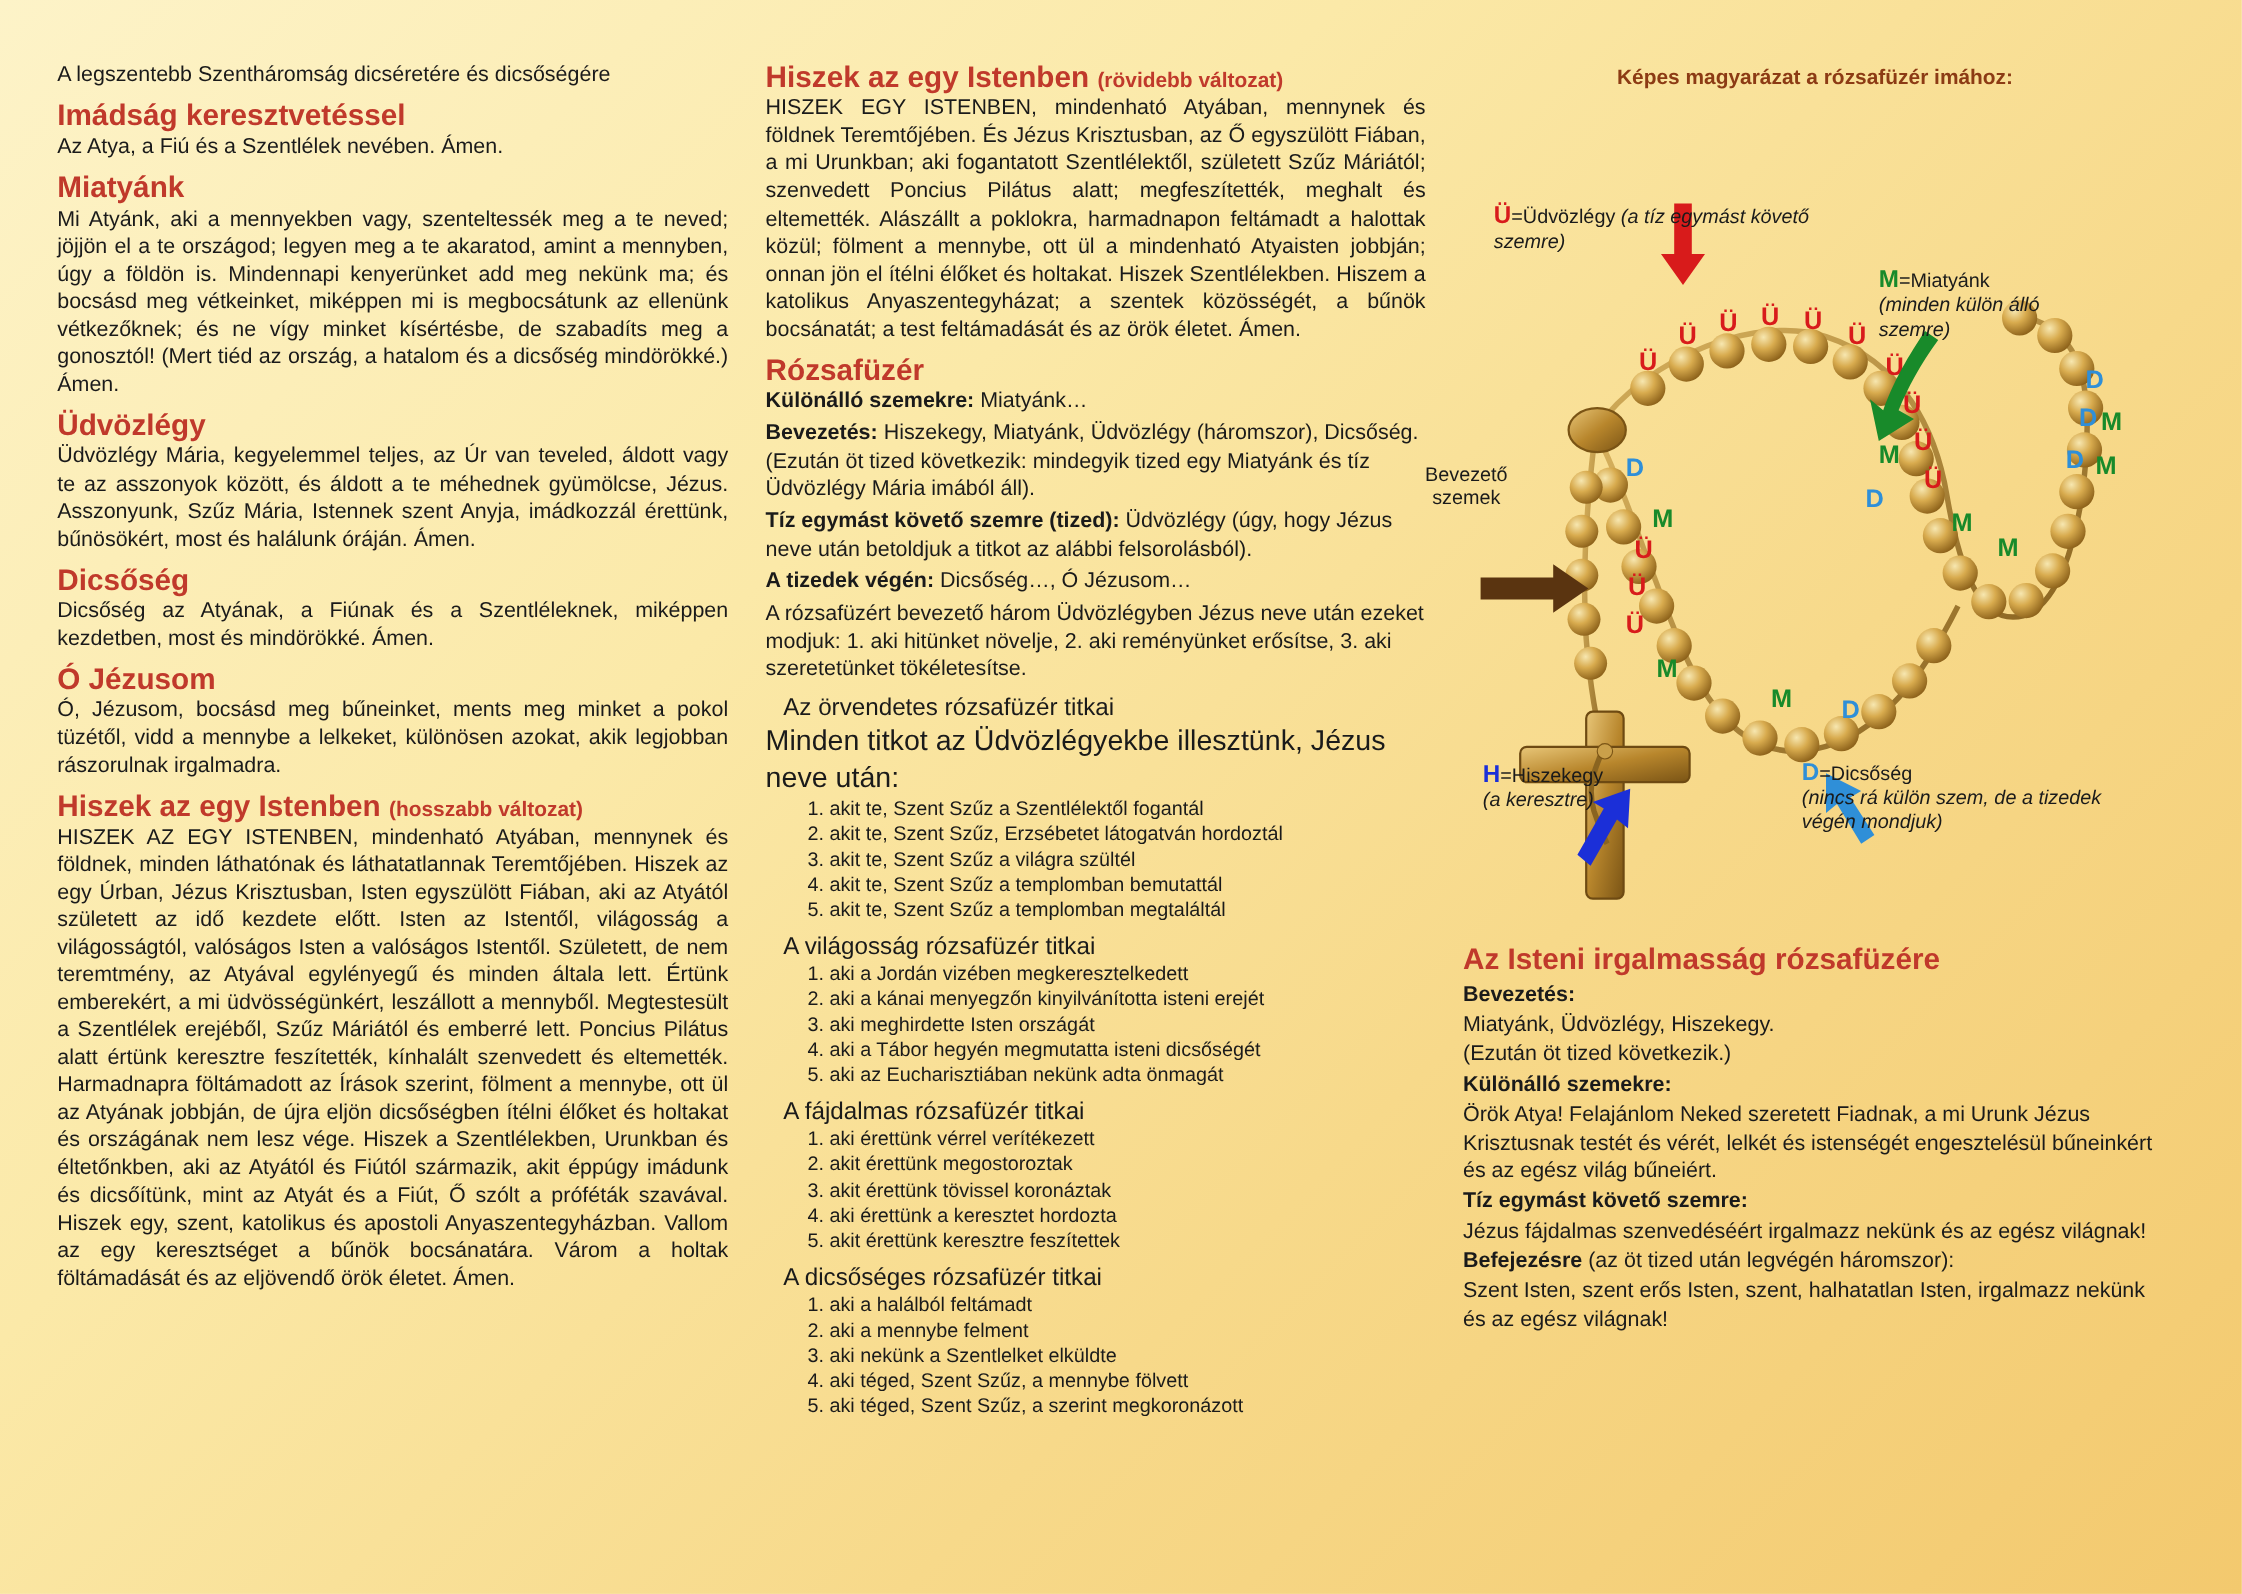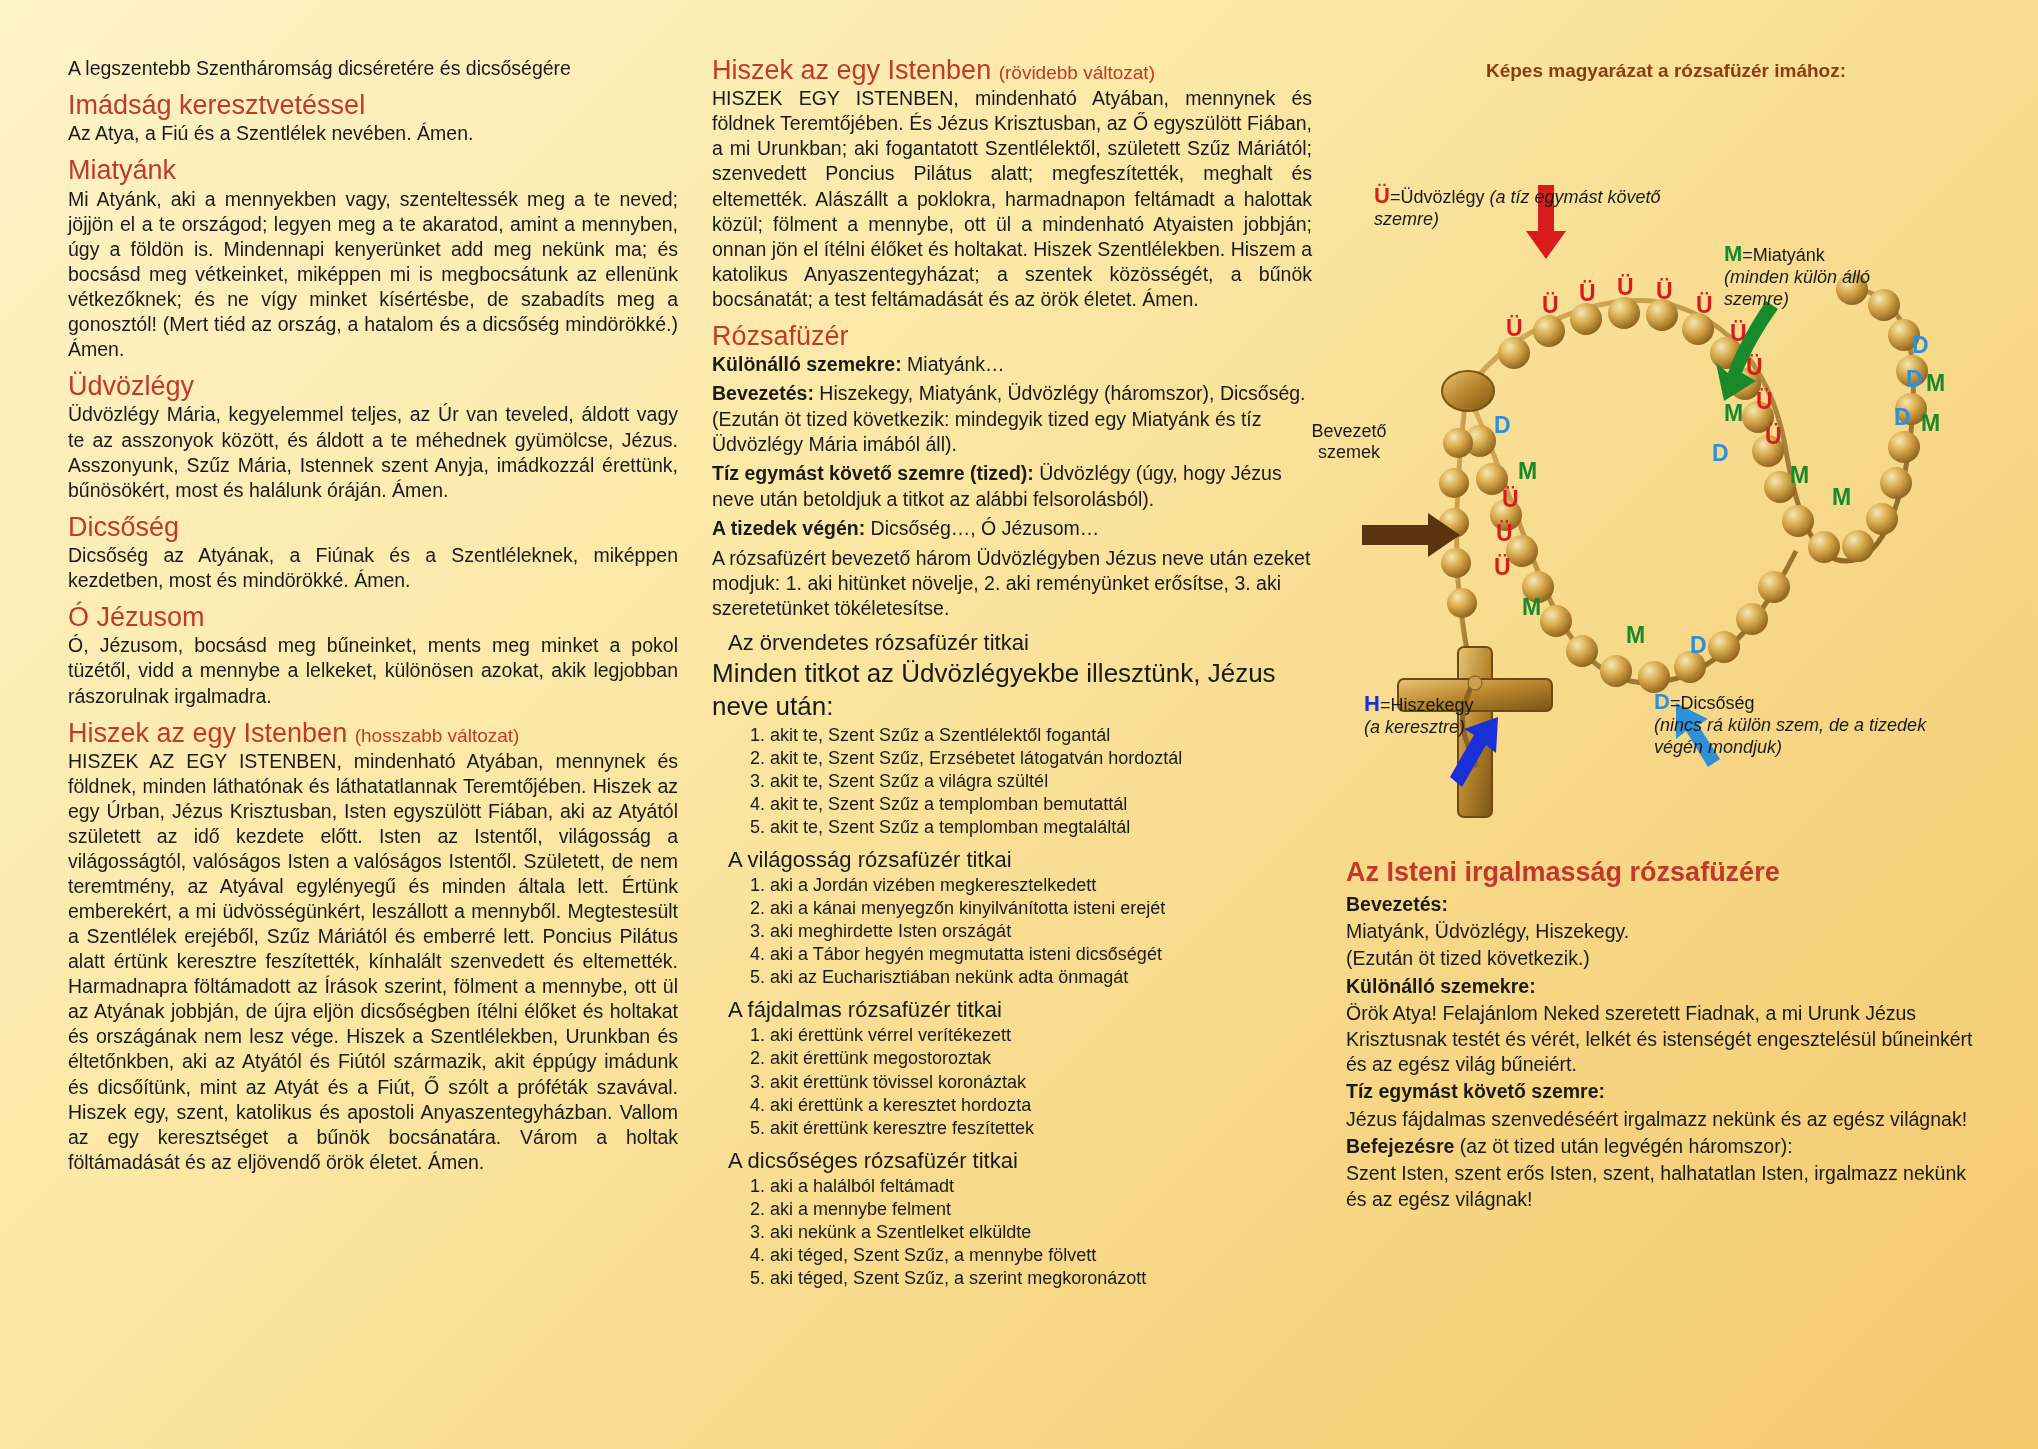--- a/index.html
+++ b/index.html
@@ -6,31 +6,31 @@
   body{
     width:2038px;height:1449px;
     background:linear-gradient(135deg,#fdf3c8 0%,#fbe9a8 35%,#f7d98a 65%,#f3c96e 100%);
     font-family:"Liberation Sans", sans-serif;
     color:#1a1a1a;
     overflow:hidden;
   }
   .page{
     position:relative;width:2038px;height:1449px;
     box-sizing:border-box;
-    padding:56px 46px 20px 68px;
+    padding:56px 46px 20px 52px;
     display:flex;
     gap:34px;
   }
   .col{box-sizing:border-box;}
   .col-1{width:610px;}
   .col-2{width:600px;}
   .col-3{width:640px;position:relative;}
 
   h2.sec{
-    font-size:27px;font-weight:normal;color:#c0392b;margin:10px 0 2px 0;line-height:1.05;
+    font-size:27px;font-weight:bold;color:#c0392b;margin:10px 0 2px 0;line-height:1.05;
   }
   h2.sec .sub{font-size:19px;color:#c0392b;}
   p.body{
     font-size:19.5px;line-height:1.285;margin:0 0 2px 0;text-align:justify;
     hyphens:auto;
   }
   .lead{font-size:19.5px;line-height:1.3;margin:0 0 4px 0;}
   b.lbl{font-weight:bold;}
   .mystery-title{font-size:22px;font-weight:normal;margin:8px 0 1px 16px;}
   ol.mlist{margin:0 0 2px 0;padding-left:58px;}

